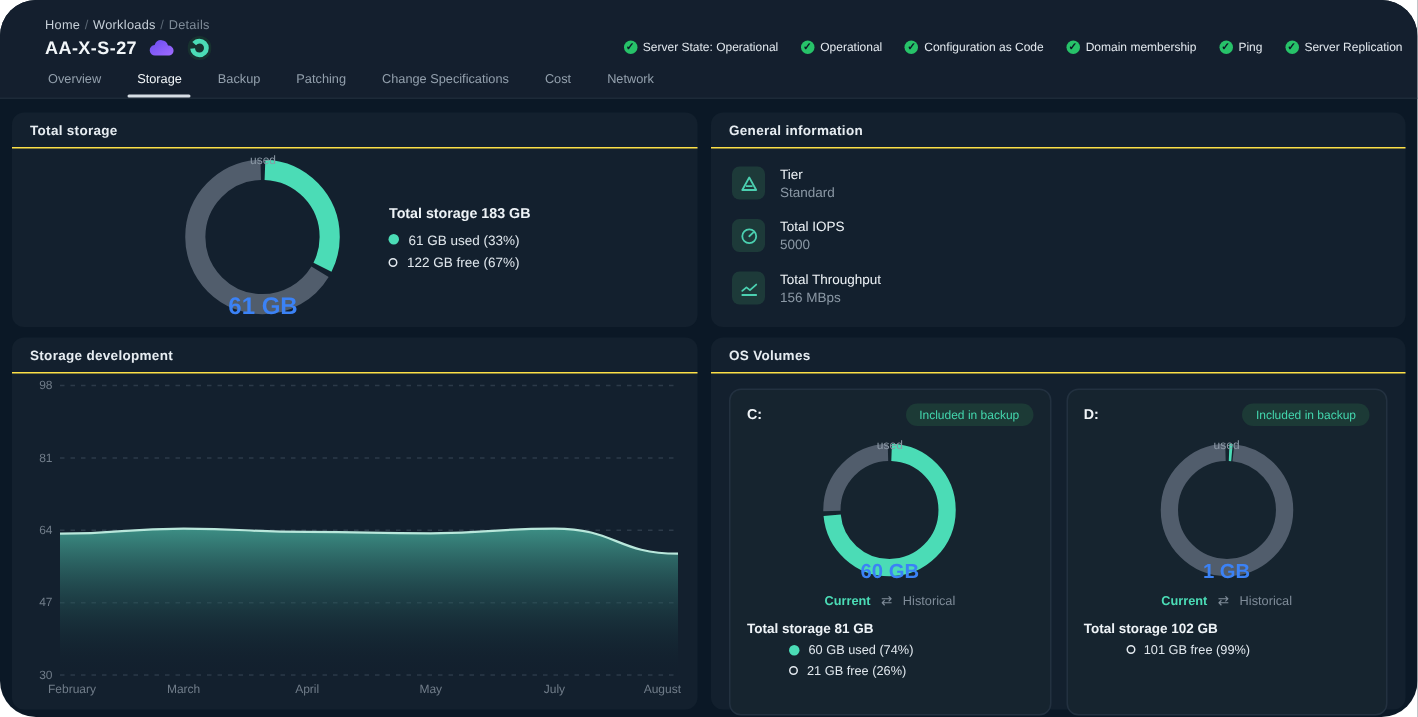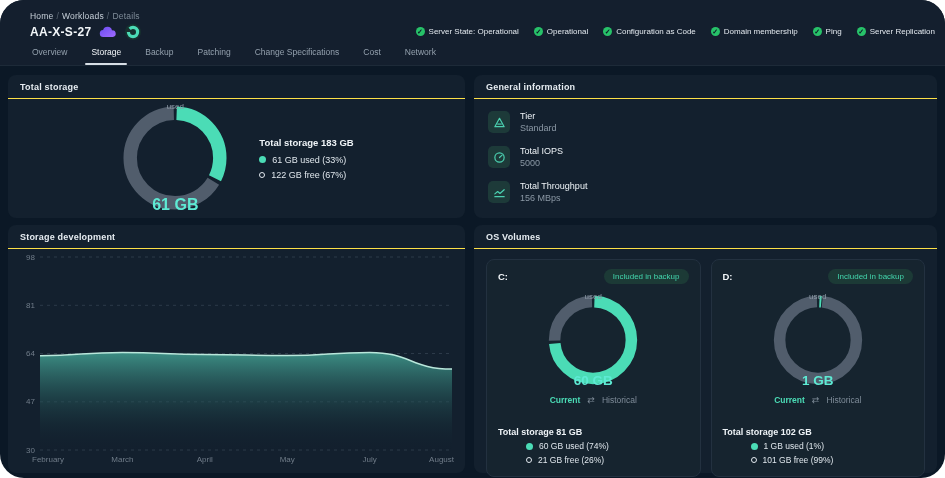--- a/index.html
+++ b/index.html
@@ -32,21 +32,21 @@
   .card-info  { left:474px; top:75px; width:463px; height:143px; }
   .card-dev   { left:8px; top:225px; width:457px; height:248px; }
   .card-os    { left:474px; top:225px; width:463px; height:248px; }
   
   .donut-wrap { position:relative; }
   .donut-svg { display:block; }
   .arc-free { fill:none; stroke:var(--track,#515d6c); stroke-width:12; }
   .arc-used { fill:none; stroke:var(--accent,#4bdcb6); stroke-width:12; }
   .donut-center { position:absolute; inset:0; display:flex; flex-direction:column; align-items:center; justify-content:space-between; gap:1px; }
   .donut-used-label { font-size:8px; color:#8b98a5; }
-  .donut-value { font-size:16px; font-weight:bold; color:#5eead4; }
+  .donut-value { font-size:16px; font-weight:bold; color:#3b82f6; }
   
   .total-body { display:flex; align-items:center; justify-content:center; gap:28px; height:118px; }
   .legend-title { font-size:9.5px; font-weight:bold; color:#eef3f7; margin-bottom:7px; }
   .legend-item { display:flex; align-items:center; gap:6px; font-size:9px; color:#dfe6ec; margin-top:5px; }
   .dot-used { width:7px; height:7px; border-radius:50%; background:var(--accent,#4bdcb6); }
   .dot-free { width:6px; height:6px; border-radius:50%; border:1.5px solid #e3e9ef; background:transparent; }
   
   .info-body { padding:12px 14px; display:flex; flex-direction:column; gap:13px; }
   .info-row { display:flex; align-items:center; gap:10px; }
   .info-tile { width:22px; height:22px; border-radius:5px; background:#1d3a39; display:flex; align-items:center; justify-content:center; }
@@ -60,21 +60,21 @@
   .volume-card { flex:1; background:#16242f; border:1px solid #233140; border-radius:8px; padding:9px 11px 10px; height:218px; position:relative; }
   .volume-head { display:flex; align-items:center; justify-content:space-between; }
   .volume-name { font-size:9.5px; font-weight:bold; color:#f2f6f9; }
   .backup-badge { font-size:8px; color:var(--badge_text,#43d6ad); background:#1c3a36; padding:3px 9px; border-radius:9px; }
   .volume-donut-area { display:flex; justify-content:center; margin-top:8px; }
   .volume-donut-area .donut-value { font-size:13.5px; }
   .toggle-row { display:flex; align-items:center; justify-content:center; gap:7px; margin-top:7px; }
   .toggle-current { font-size:8.5px; font-weight:bold; color:var(--accent,#4bdcb6); cursor:pointer; }
   .toggle-historical { font-size:8.5px; color:#7f8c99; cursor:pointer; }
   .toggle-arrows { font-size:9px; color:#7f8c99; cursor:pointer; }
-  .volume-legend { margin-top:22px; }
+  .volume-legend { margin-top:9px; }
   .volume-legend .legend-title { font-size:9px; margin-bottom:4px; }
   .volume-legend .legend-item { font-size:8.5px; margin-top:4px;padding-left:28px; }
 </style>
 </head>
 <body>
 
 <div class="page">
 
   <div class="header">
     <div class="breadcrumb">
@@ -312,24 +312,20 @@
           </div>
         </div>
         <div class="toggle-row">
           <span class="toggle-current">Current</span>
           <span class="toggle-arrows">⇄</span>
           <span class="toggle-historical">Historical</span>
         </div>
         <div class="volume-legend">
           <div class="legend-title">Total storage 102 GB</div>
           <div class="legend-item">
-            <span class="dot-used"></span>
-            <span>1 GB used (1%)</span>
-          </div>
-          <div class="legend-item">
             <span class="dot-free"></span>
             <span>101 GB free (99%)</span>
           </div>
         </div>
       </div>
 
     </div>
   </div>
 </div>
 

